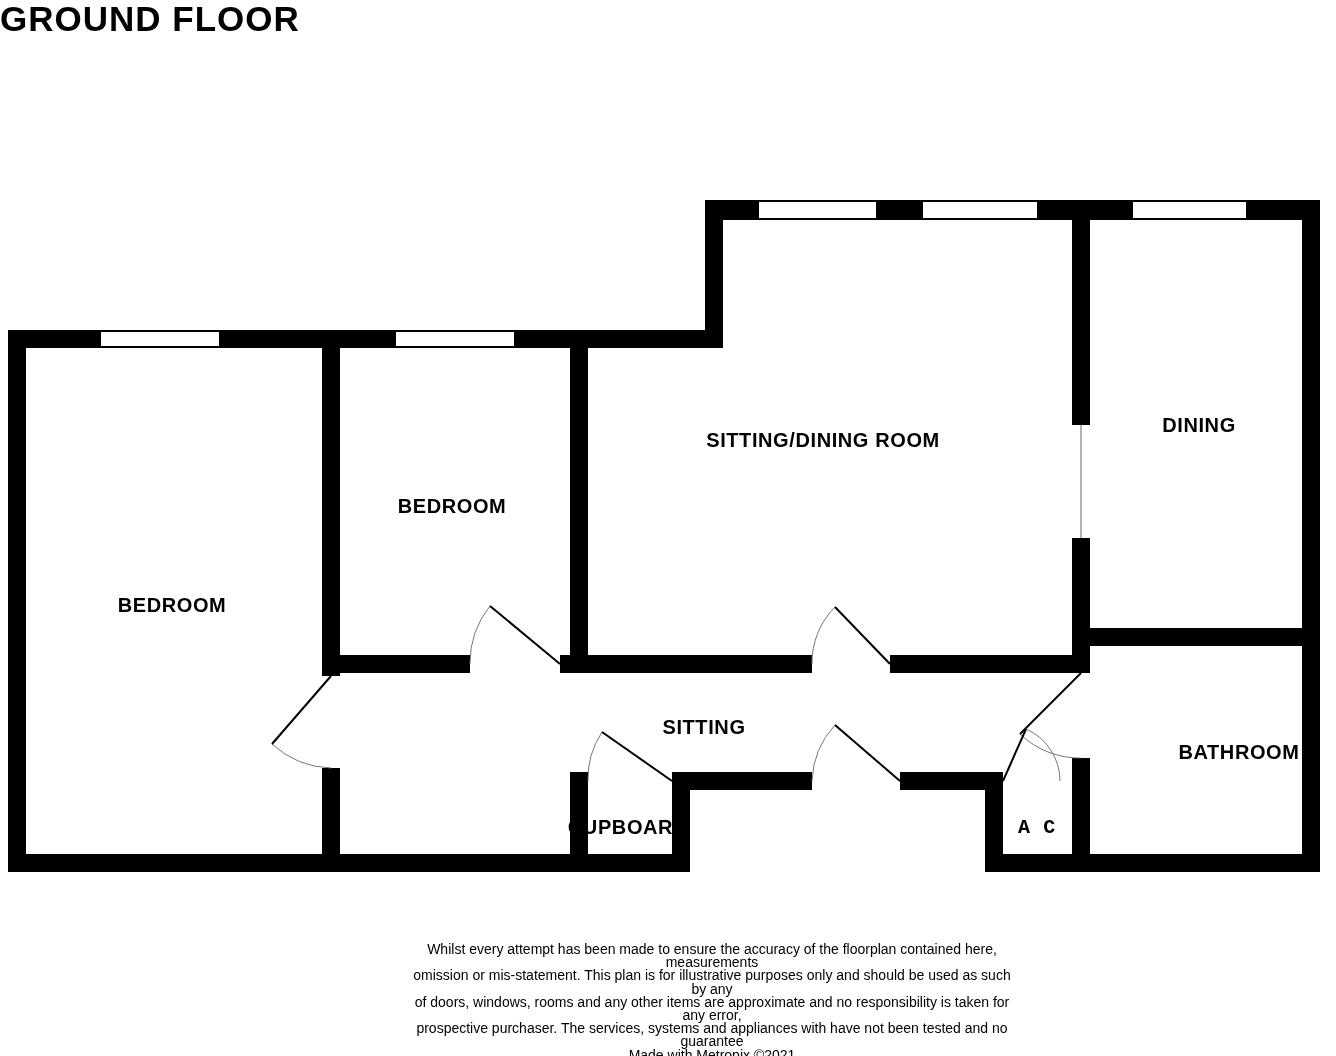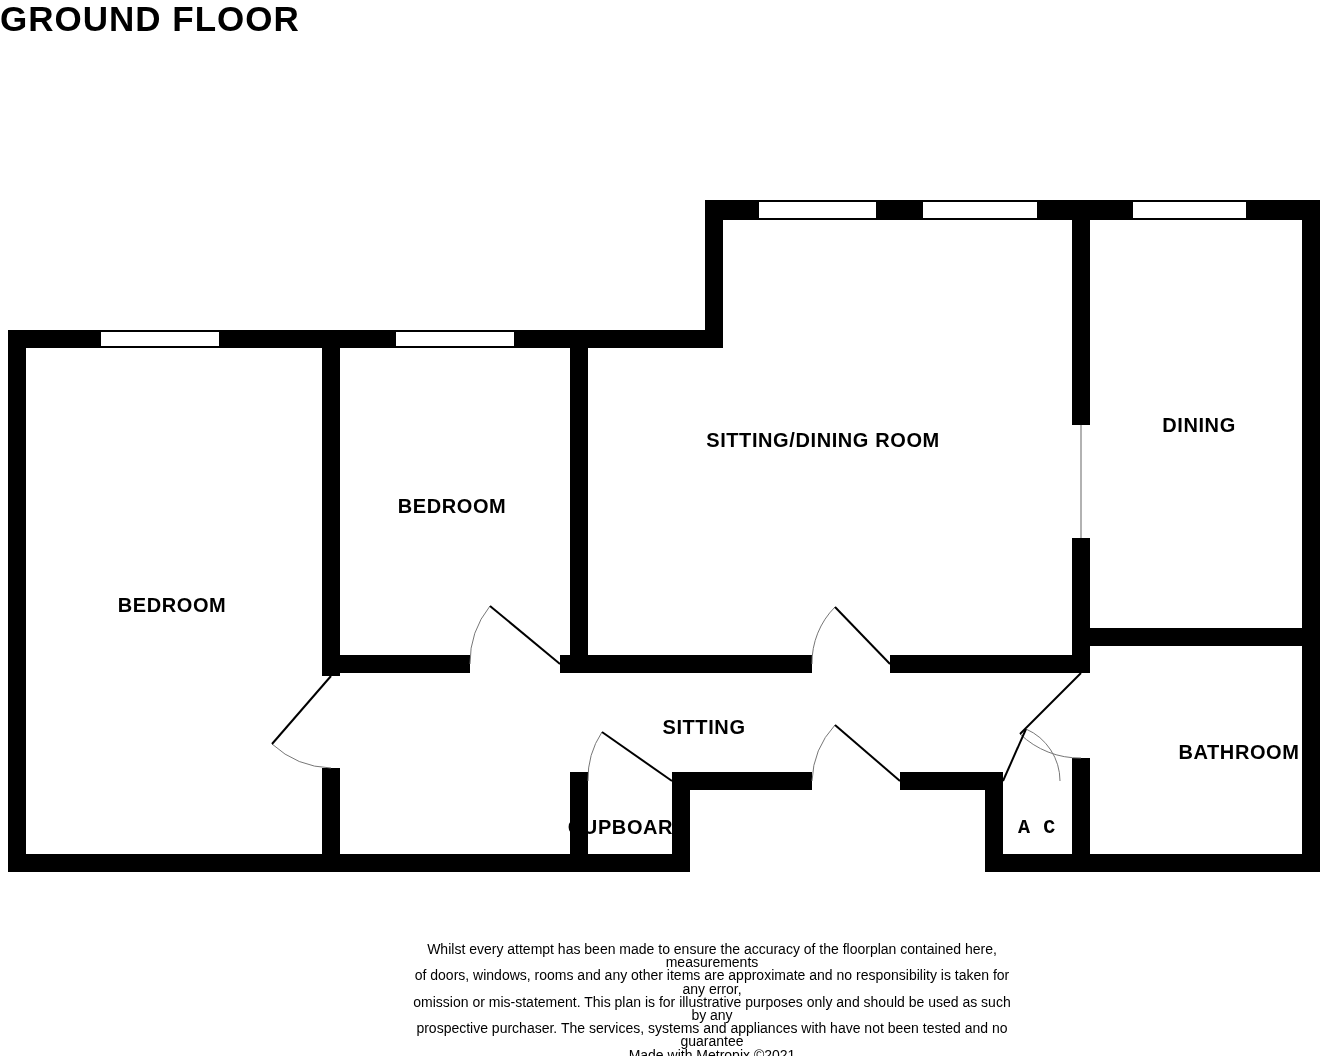--- a/index.html
+++ b/index.html
@@ -133,19 +133,19 @@
   <div class="room-label" style="left:452px; top:506px;">BEDROOM</div>
   <div class="room-label" style="left:823px; top:440px;">SITTING/DINING ROOM</div>
   <div class="room-label" style="left:1199px; top:425px;">DINING</div>
   <div class="room-label" style="left:704px; top:727px;">SITTING</div>
   <div class="room-label" style="left:628px; top:827px;">CUPBOARD</div>
   <div class="room-label" style="left:1037px; top:827px;font-family:Liberation Mono, monospace;">A C</div>
   <div class="room-label" style="left:1199px; top:752px;margin-left:40px;">BATHROOM</div>
 
   <div class="disclaimer">
     <div>Whilst every attempt has been made to ensure the accuracy of the floorplan contained here, measurements</div>
+    <div>omission or mis-statement. This plan is for illustrative purposes only and should be used as such by any</div>
     <div>of doors, windows, rooms and any other items are approximate and no responsibility is taken for any error,</div>
-    <div>omission or mis-statement. This plan is for illustrative purposes only and should be used as such by any</div>
     <div>prospective purchaser. The services, systems and appliances with have not been tested and no guarantee</div>
     <div>Made with Metropix ©2021</div>
   </div>
 
 </div>
 
 </body></html>

